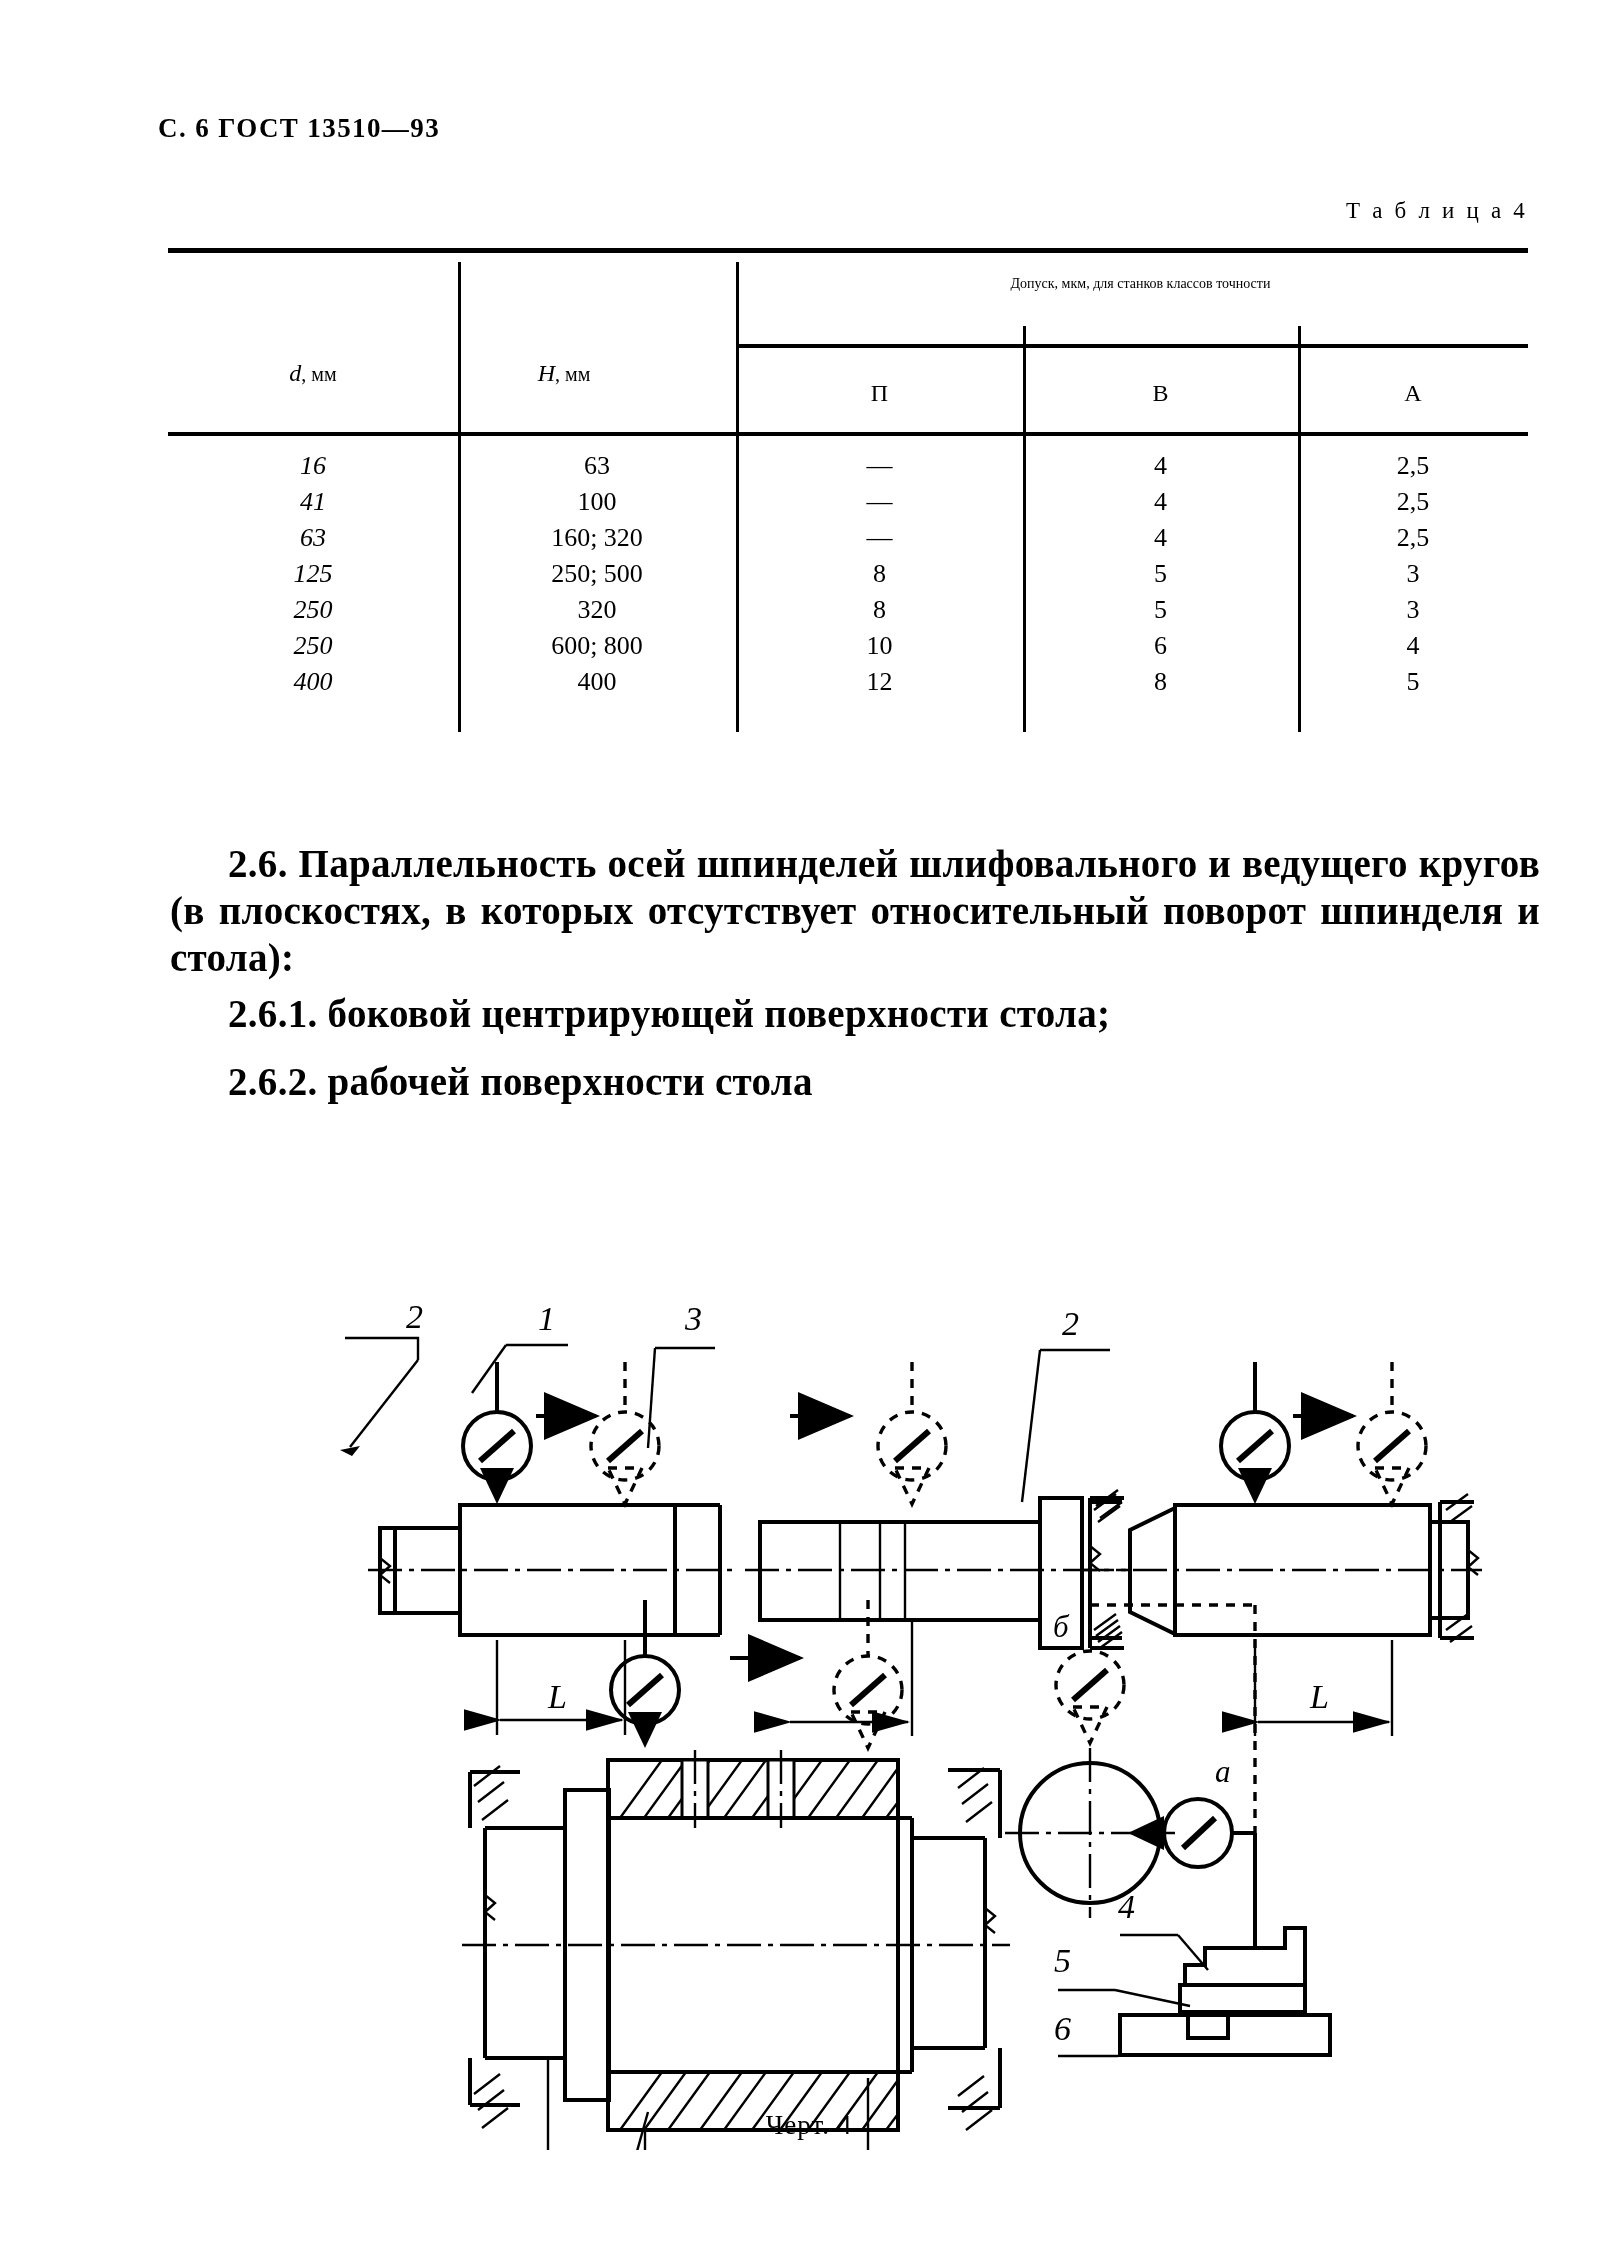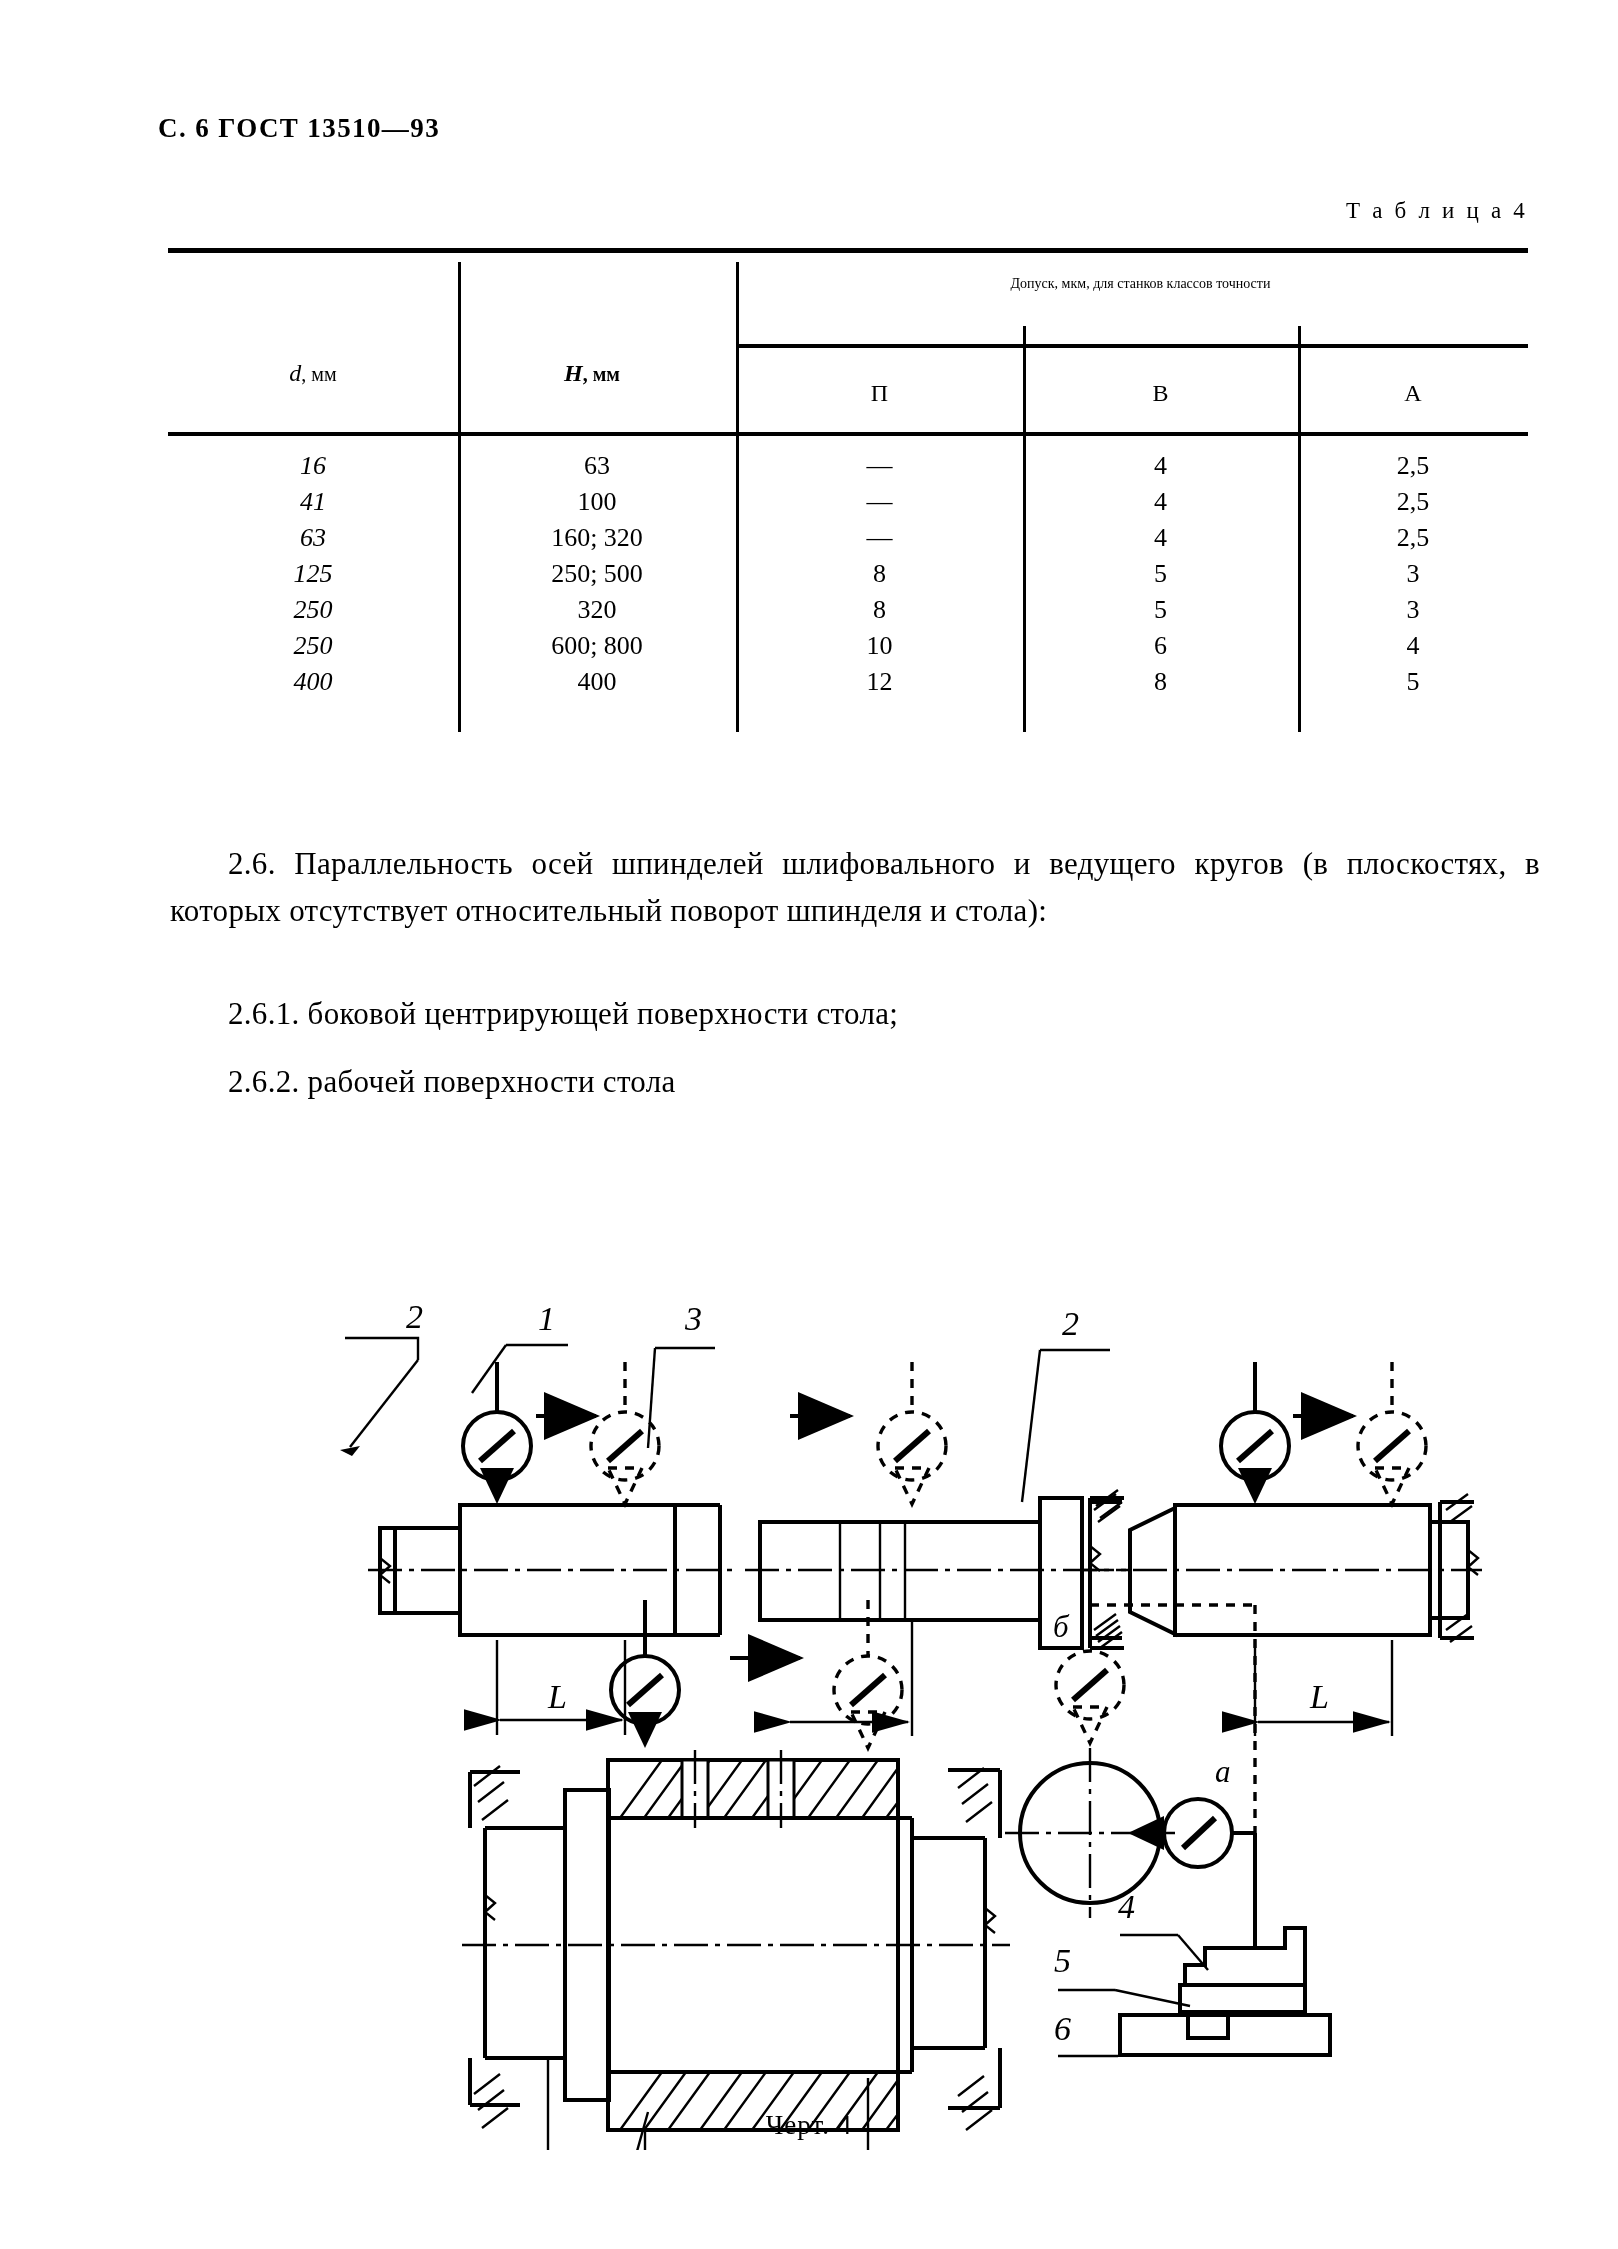--- a/index.html
+++ b/index.html
@@ -80,21 +80,21 @@
     font-size: 14px;
     white-space: nowrap;
   }
   .th-cell {
     position: absolute;
     text-align: center;
     font-size: 24px;
     white-space: nowrap;
   }
   .th-d { left: 0px;   top: 112px; width: 290px; }
-  .th-h { left: 302px; top: 112px; width: 244px; font-weight: bold; }
+  .th-h { left: 274px; top: 112px; width: 244px; }
   .th-p { left: 568px; top: 132px; width: 287px; }
   .th-b { left: 855px; top: 132px; width: 275px; }
   .th-a { left: 1130px;top: 132px; width: 230px; }
   .ital { font-style: italic; }
   .small-caps-unit { font-size: 20px; }
 
   #table-body {
     position: absolute;
     left: 0;
     top: 200px;
@@ -113,22 +113,22 @@
   }
   .c-d { left: 0px;    width: 290px; font-style: italic; }
   .c-h { left: 290px;  width: 278px; }
   .c-p { left: 568px;  width: 287px; }
   .c-b { left: 855px;  width: 275px; }
   .c-a { left: 1130px; width: 230px; }
 
   
   .para {
     position: absolute;
-    font-size: 31px;
-    font-weight: normal;
+    font-size: 39px;
+    font-weight: bold;
     line-height: 47px;
     letter-spacing: 0.3px;
   }
   #para-26 {
     left: 170px;
     top: 840px;
     width: 1370px;
     text-align: justify;
     text-indent: 58px;
   }

